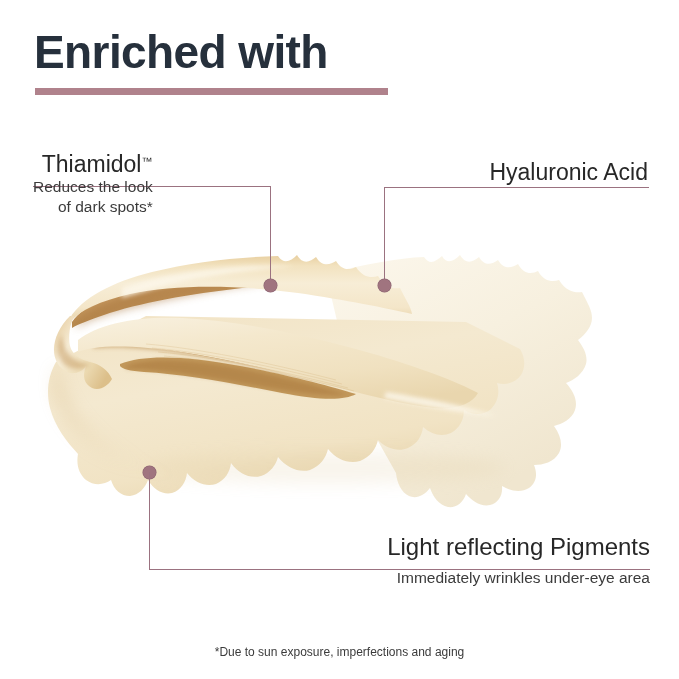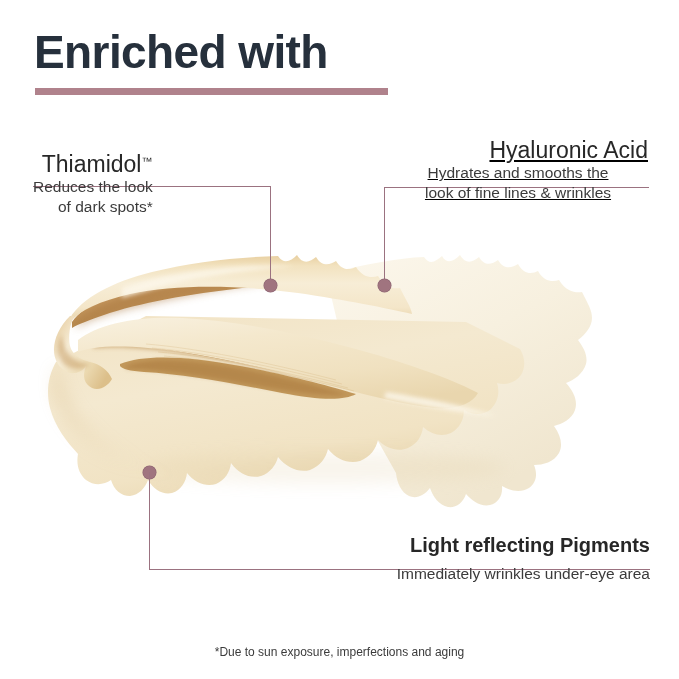--- a/index.html
+++ b/index.html
@@ -67,38 +67,36 @@
 
   
   #callout-thiamidol {
     left: 33px;
     top: 152px;
     text-align: right;
   }
   
   #callout-hyaluronic {
     left: 388px;
-    top: 138px;
+    top: 160px;
     width: 260px;
     text-align: right;
-    text-decoration: underline;
   }
   #callout-hyaluronic .callout-body {
     text-align: center;
   }
   
   #callout-pigments {
     left: 320px;
     top: 534px;
     width: 330px;
     text-align: right;
   }
   #callout-pigments .callout-head {
-    font-size: 20px;
-    font-weight: bold;
+    font-size: 24px;
   }
   #callout-pigments .callout-body {
     margin-top: 8px;
     text-align: right;
     font-size: 15.5px;
   }
 
   
   .leader-h {
     position: absolute;
@@ -362,22 +360,20 @@
   <div class="callout" id="callout-thiamidol">
     <div class="callout-head">
       <span>Thiamidol</span><span class="tm">™</span>
     </div>
     <div class="callout-body">Reduces the look
 of dark spots*</div>
   </div>
 
   <div class="callout" id="callout-hyaluronic">
     <div class="callout-head">Hyaluronic Acid</div>
-    <div class="callout-body">Hydrates and smooths the
-look of fine lines &amp; wrinkles</div>
   </div>
 
   <div class="callout" id="callout-pigments">
     <div class="callout-head">Light reflecting Pigments</div>
     <div class="callout-body">Immediately wrinkles under-eye area</div>
   </div>
 
   <div class="footnote">*Due to sun exposure, imperfections and aging</div>
 
 </div>

